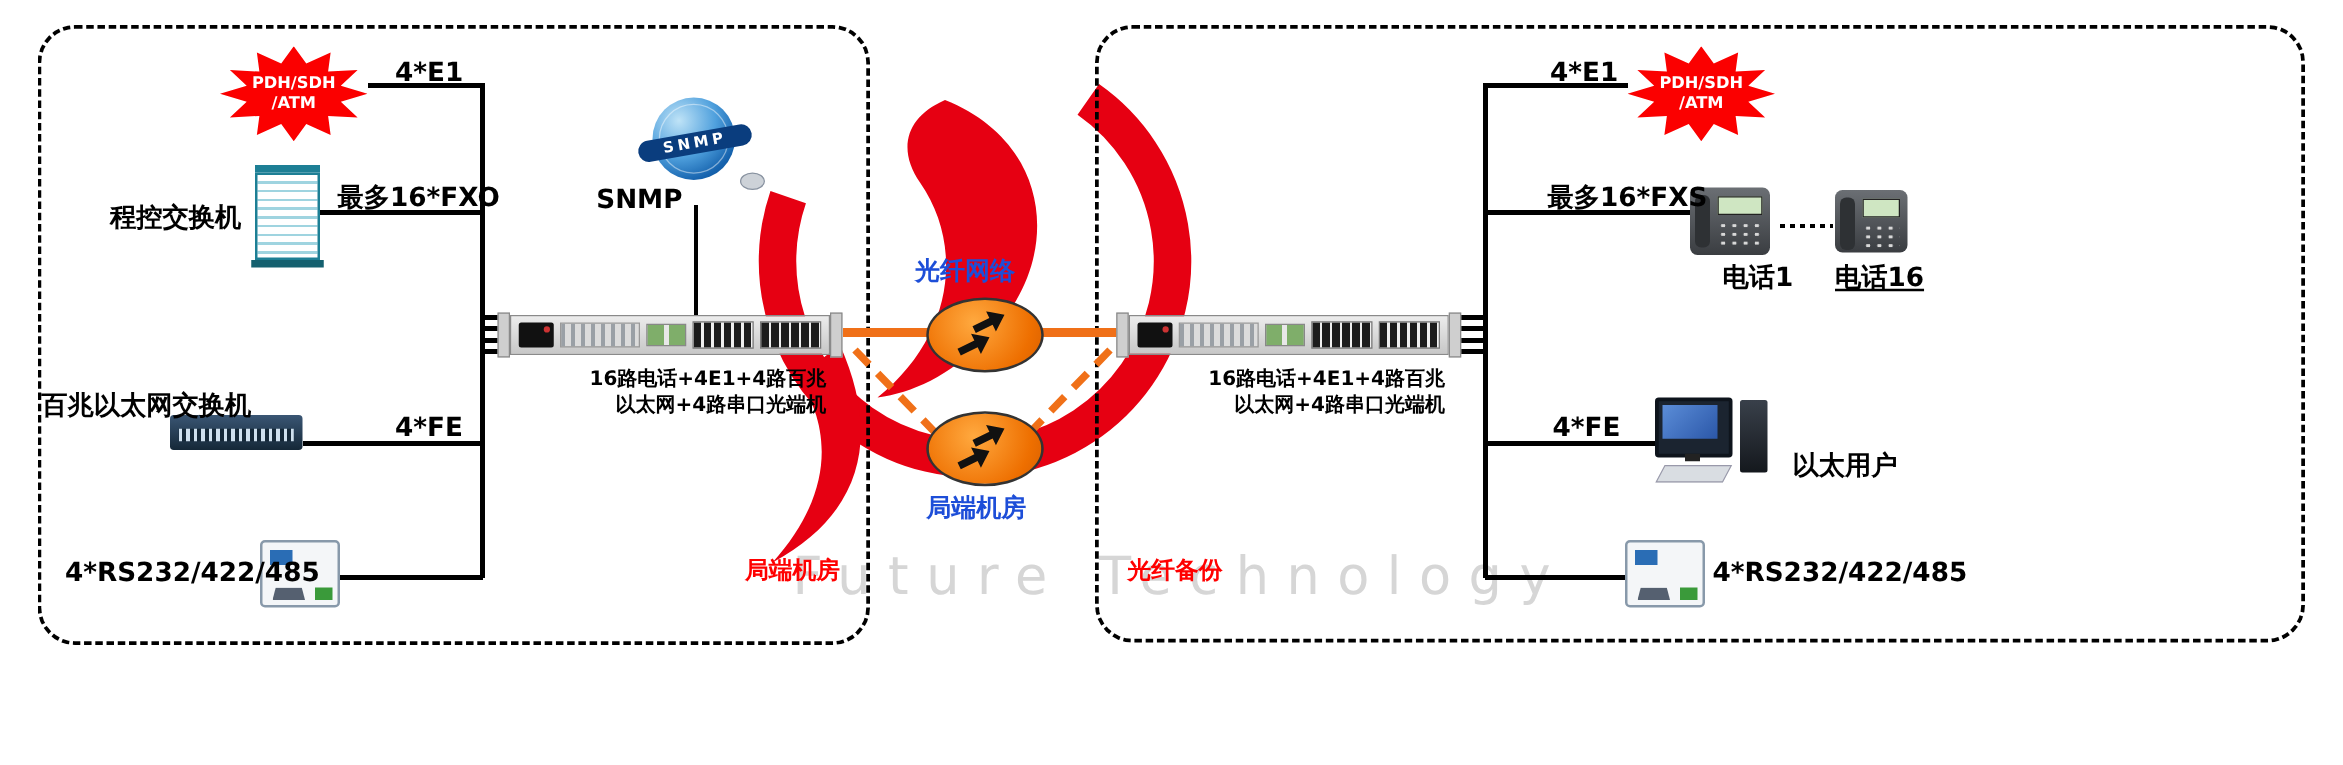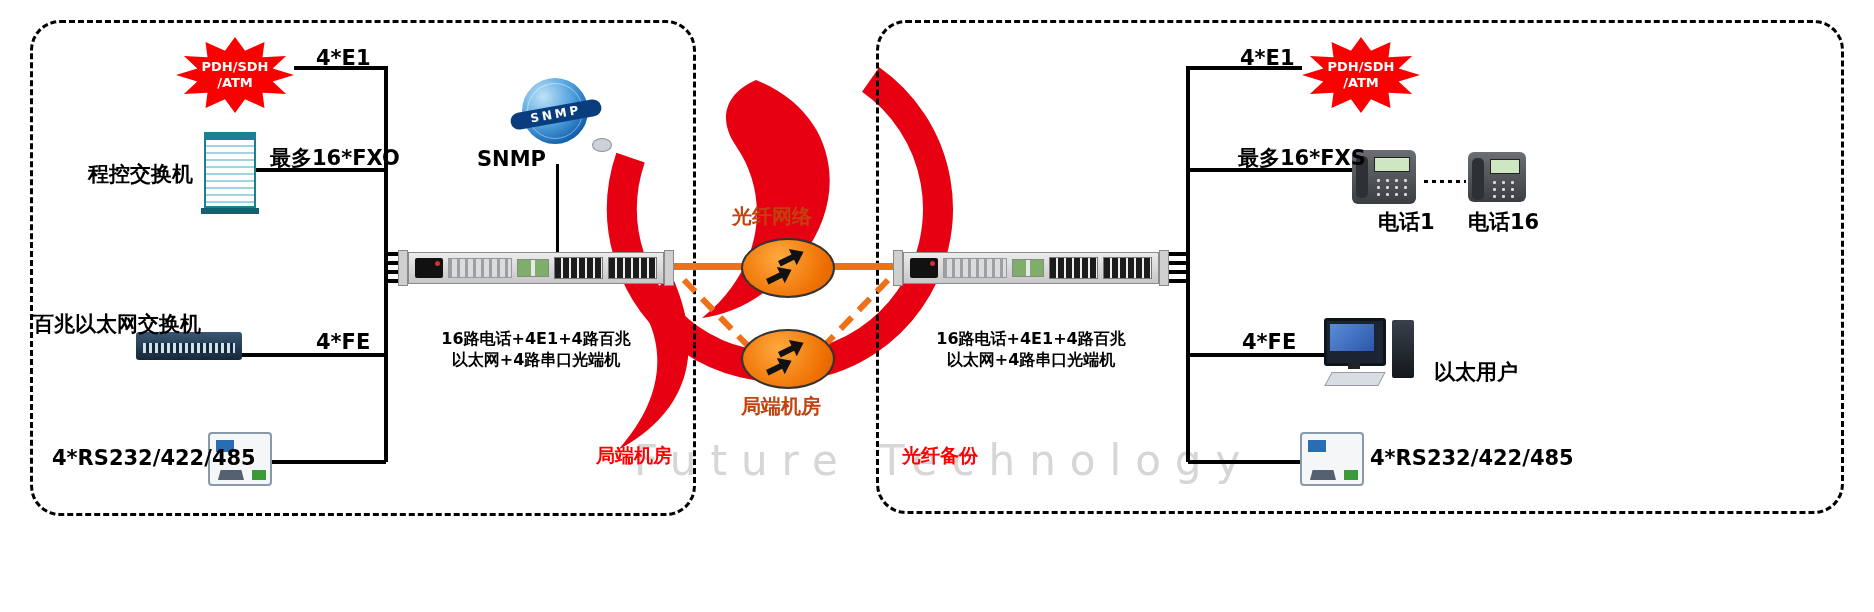--- a/index.html
+++ b/index.html
@@ -9,23 +9,23 @@
   .wm-logo{position:absolute;left:520px;top:14px;z-index:0;}
   .wm-cn{position:absolute;left:588px;top:344px;z-index:1;font-size:92px;font-weight:bold;
          letter-spacing:6px;color:rgba(255,255,255,0);-webkit-text-stroke:3px #c6c6c6;white-space:nowrap;}
   .wm-en{position:absolute;left:634px;top:436px;z-index:1;font-size:42px;color:#d6d6d6;
          letter-spacing:14px;white-space:nowrap;}
   
   .room{position:absolute;border:3px dashed #000;border-radius:30px;z-index:2;background:transparent;}
   .room-label{position:absolute;z-index:5;color:#ff0000;font-size:19px;font-weight:bold;white-space:nowrap;}
   
   .lbl{position:absolute;z-index:5;color:#000;font-size:21px;font-weight:600;white-space:nowrap;}
-  .devlbl{position:absolute;z-index:5;color:#000;font-size:16px;font-weight:600;text-align:center;
-          width:250px;line-height:1.3;margin-top:36px;}
-  .fiberlbl{position:absolute;z-index:5;color:#c2410c;font-size:20px;font-weight:bold;white-space:nowrap;}
+  .devlbl{position:absolute;z-index:5;color:#000;font-size:16px;font-weight:600;text-align:right;
+          width:250px;line-height:1.3;}
+  .fiberlbl{position:absolute;z-index:5;color:#1d4ed8;font-size:20px;font-weight:bold;white-space:nowrap;}
   
   .lines{position:absolute;left:0;top:0;z-index:3;}
   
   .burst{position:absolute;width:118px;height:76px;background:#fb0000;z-index:5;
          clip-path:polygon(100% 50%,81.9% 58.5%,93.3% 75%,73.3% 73.3%,75% 93.3%,58.5% 81.9%,50% 100%,41.5% 81.9%,25% 93.3%,26.7% 73.3%,6.7% 75%,18.1% 58.5%,0% 50%,18.1% 41.5%,6.7% 25%,26.7% 26.7%,25% 6.7%,41.5% 18.1%,50% 0%,58.5% 18.1%,75% 6.7%,73.3% 26.7%,93.3% 25%,81.9% 41.5%);
          display:flex;flex-direction:column;align-items:center;justify-content:center;
          color:#fff;font-weight:bold;font-size:13px;line-height:1.2;text-align:center;}
   
   .fiber-node{position:absolute;width:90px;height:56px;border-radius:50%;z-index:4;
               background:radial-gradient(circle at 40% 32%,#ffa93f,#ee6f00 70%,#d85f00);
@@ -223,21 +223,21 @@
     <div class="ph-handset"></div>
     <div class="ph-screen"></div>
     <div class="ph-keys"></div>
   </div>
   <div class="icon-phone" style="left:1468px;top:152px;width:58px;height:50px;">
     <div class="ph-handset"></div>
     <div class="ph-screen" style="width:28px;"></div>
     <div class="ph-keys" style="width:30px;"></div>
   </div>
   <div class="lbl" style="left:1358px;top:208px;margin-left:20px;">电话1</div>
-  <div class="lbl" style="left:1468px;top:208px;">电话16</div>
+  <div class="lbl" style="left:1468px;top:208px;text-decoration:underline;">电话16</div>
 
   <div class="lbl" style="left:1242px;top:330px;">4*FE</div>
   <div class="icon-pc" style="left:1324px;top:318px;">
     <div class="pc-monitor"></div>
     <div class="pc-screen"></div>
     <div class="pc-stand"></div>
     <div class="pc-tower"></div>
     <div class="pc-kb"></div>
   </div>
   <div class="lbl" style="left:1434px;top:332px;margin-top:26px;">以太用户</div>

